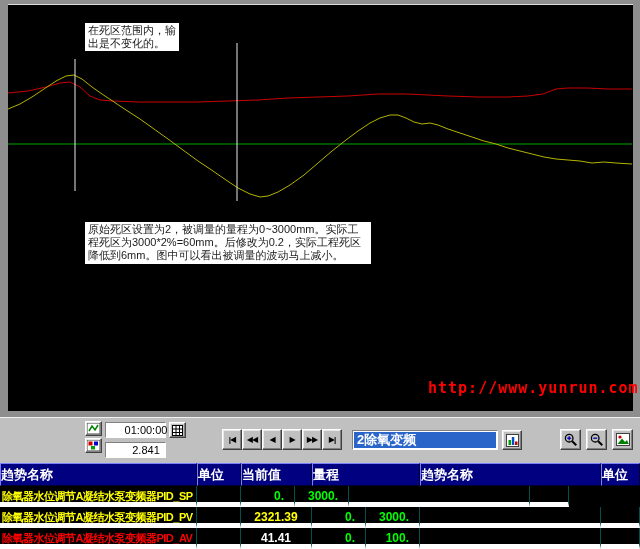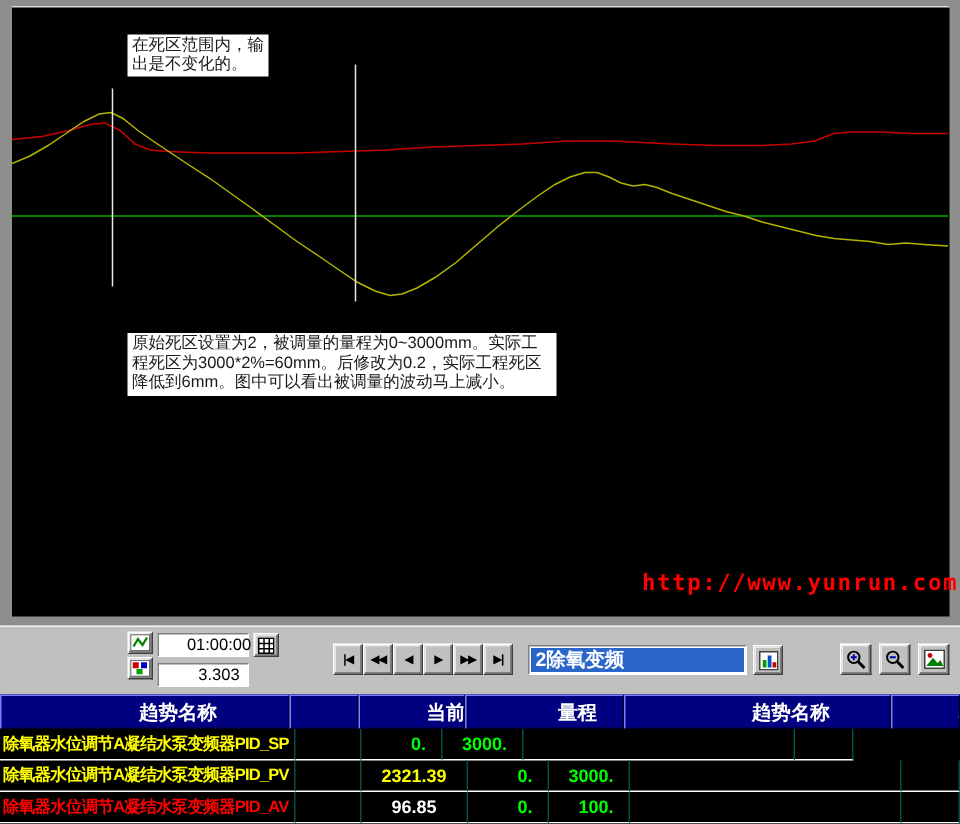--- a/index.html
+++ b/index.html
@@ -41,25 +41,25 @@
   .combo-sel { width:100%; height:100%; background:#2a65ca; color:#ffffff; font-size:13px;
                font-weight:bold; line-height:16px; padding-left:3px; white-space:nowrap; overflow:hidden; }
   .combo-btn { left:502px; top:12px; width:20px; height:20px; }
   .zoom-in-btn  { left:560px; top:11px; width:21px; height:21px; }
   .zoom-out-btn { left:586px; top:11px; width:21px; height:21px; }
   .export-btn   { left:612px; top:11px; width:21px; height:21px; }
 
   
   .trend-table { position:absolute; left:0; top:463px; width:640px; height:86px; background:#000; }
   .thead { display:flex; height:23px; }
-  .hcell { background:#000080; color:#ffffff; font-size:13px; font-weight:bold; text-align:center;
+  .hcell { background:#000080; color:#ffffff; font-size:13px; font-weight:bold; text-align:left;
            line-height:21px; border:1px solid; border-color:#7d7dff #000030 #000030 #7d7dff;
-           white-space:nowrap; overflow:hidden;padding-left:44px; }
+           white-space:nowrap; overflow:hidden; }
   .trow { display:flex; height:21px; background:#000; }
-  .cell { border-right:1px solid #005050; border-bottom:1px solid #ffffff; font-weight:bold;
+  .cell { border-right:1px solid #005050; border-bottom:5px solid #ffffff; font-weight:bold;
           white-space:nowrap; overflow:hidden; line-height:20px; }
   .c-name  { width:197px; } .c-unit  { width:44px; } .c-val { width:71px; }
   .c-range { width:108px; } .c-rmin { width:54px; } .c-rmax { width:54px; }
   .c-name2 { width:181px; } .c-unit2 { width:39px; }
   .cell.c-name { font-size:11px; letter-spacing:-0.5px; padding-left:2px; }
   .cell.c-val  { font-size:12px; text-align:center; }
   .cell.c-rmin, .cell.c-rmax { font-size:12px; text-align:right; padding-right:10px; }
 </style>
 </head>
 <body>
@@ -103,21 +103,21 @@
     <div class="btn grid-btn">
       <svg width="11" height="11">
         <rect x="0.5" y="0.5" width="10" height="10" fill="#ffffff" stroke="#000000"></rect>
         <line x1="0.5" y1="4" x2="10.5" y2="4" stroke="#000"></line>
         <line x1="0.5" y1="7.5" x2="10.5" y2="7.5" stroke="#000"></line>
         <line x1="4" y1="0.5" x2="4" y2="10.5" stroke="#000"></line>
         <line x1="7.5" y1="0.5" x2="7.5" y2="10.5" stroke="#000"></line>
       </svg>
     </div>
 
-    <div class="field value-field">3.303</div>
+    <div class="field value-field">2.841</div>
 
     <div class="nav-group">
       <div class="btn nav-btn">|◀</div>
       <div class="btn nav-btn">◀◀</div>
       <div class="btn nav-btn">◀</div>
       <div class="btn nav-btn">▶</div>
       <div class="btn nav-btn">▶▶</div>
       <div class="btn nav-btn">▶|</div>
     </div>
 
@@ -183,21 +183,21 @@
       <div class="cell c-val" style="color: rgb(255, 255, 0);">2321.39</div>
       <div class="cell c-rmin" style="color: rgb(0, 255, 0);">0.</div>
       <div class="cell c-rmax" style="color: rgb(0, 255, 0);">3000.</div>
       <div class="cell c-name2"></div>
       <div class="cell c-unit2"></div>
     </div>
 
     <div class="trow">
       <div class="cell c-name" style="color: rgb(255, 0, 0);">除氧器水位调节A凝结水泵变频器PID_AV</div>
       <div class="cell c-unit"></div>
-      <div class="cell c-val" style="color: rgb(255, 255, 255);">96.85</div>
+      <div class="cell c-val" style="color: rgb(255, 255, 255);">41.41</div>
       <div class="cell c-rmin" style="color: rgb(0, 255, 0);">0.</div>
       <div class="cell c-rmax" style="color: rgb(0, 255, 0);">100.</div>
       <div class="cell c-name2"></div>
       <div class="cell c-unit2"></div>
     </div>
   </div>
 
 </div>
 
 </body></html>

